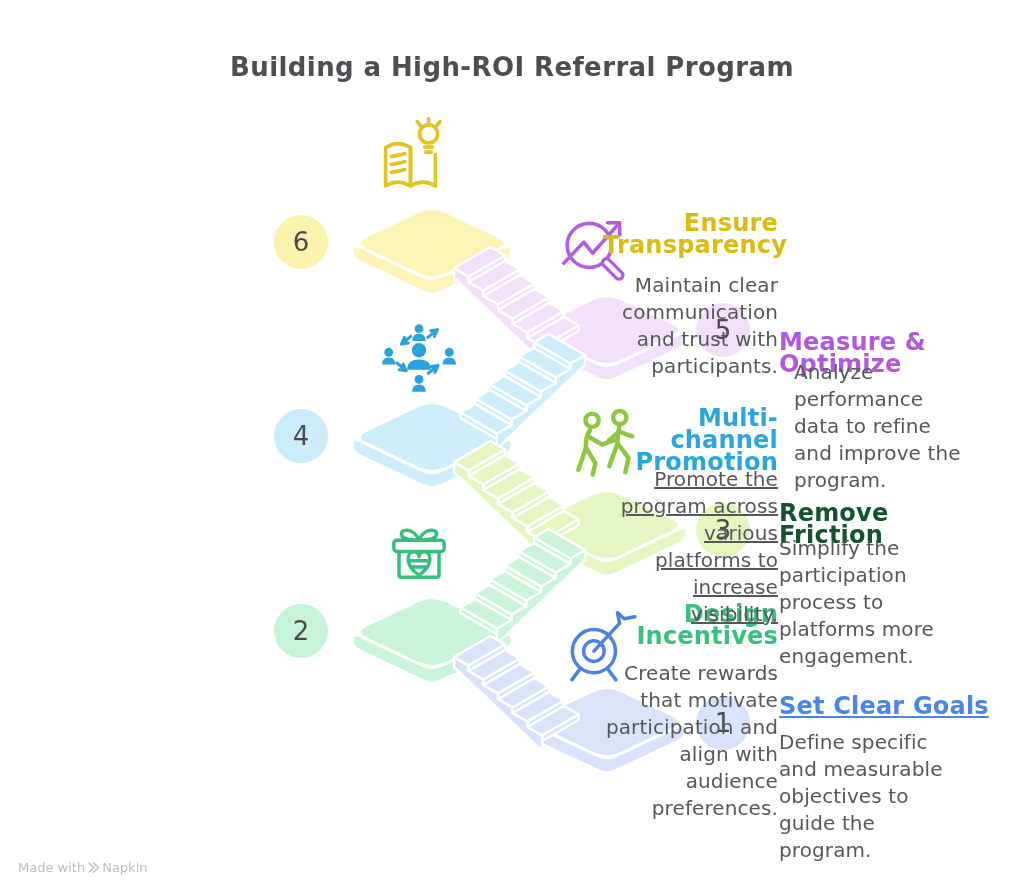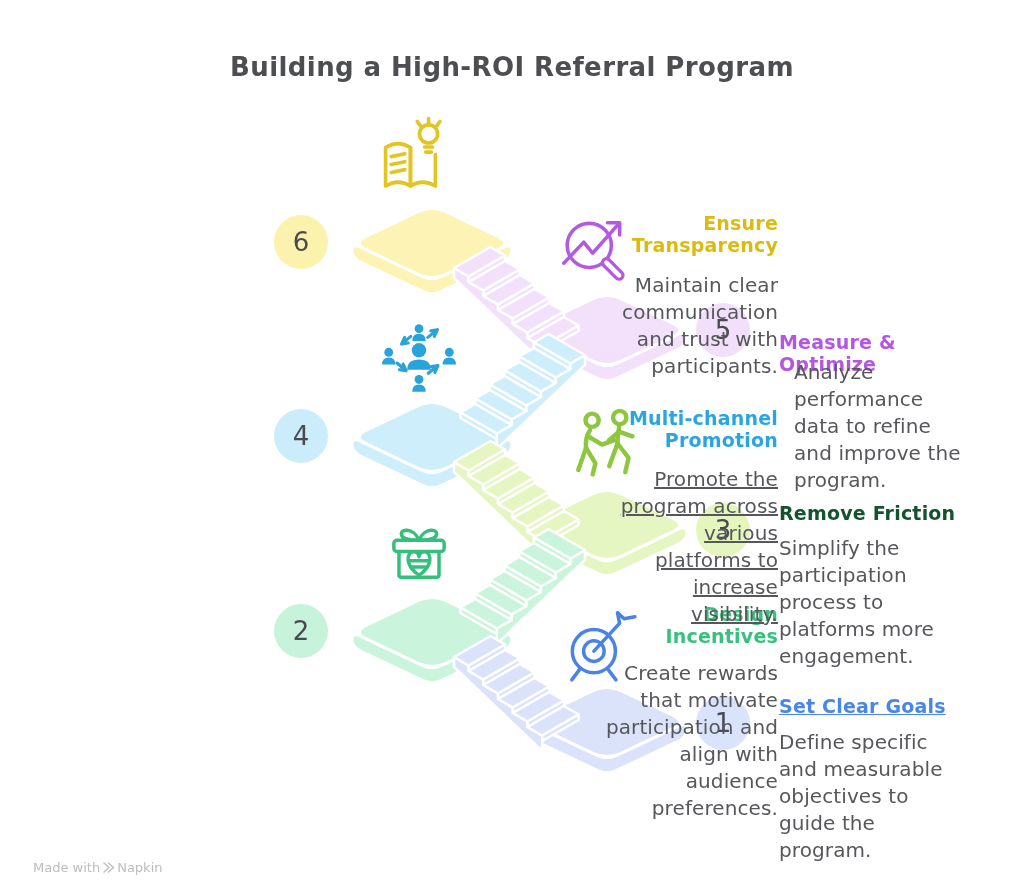--- a/index.html
+++ b/index.html
@@ -4,25 +4,25 @@
 <style>
   html,body{margin:0;padding:0;background:#fff;}
   .canvas{position:relative;width:1024px;height:895px;background:#ffffff;overflow:hidden;
           font-family:"DejaVu Sans","Liberation Sans",sans-serif;}
   #scene{position:absolute;left:0;top:0;}
   .page-title{position:absolute;left:0;top:52px;width:1024px;text-align:center;
               font-size:26px;font-weight:700;letter-spacing:.4px;color:#4d4e52;}
   .num-circle{position:absolute;width:54px;height:54px;border-radius:50%;
               display:flex;align-items:center;justify-content:center;
               font-size:26px;color:#4a4b50;}
-  .step-title{position:absolute;font-size:19px;font-weight:700;line-height:22px;letter-spacing:.2px;}
+  .step-title{position:absolute;font-size:24px;font-weight:700;line-height:22px;letter-spacing:.2px;}
   .step-desc{position:absolute;font-size:20px;line-height:27px;color:#56575b;letter-spacing:.1px;}
   .t-right{text-align:right;}
   .t-left{text-align:left;}
-  .footer{position:absolute;left:33px;top:860px;display:flex;align-items:center;gap:1px;
+  .footer{position:absolute;left:18px;top:860px;display:flex;align-items:center;gap:1px;
           font-size:13px;color:#bdbdc1;}
 </style>
 </head>
 <body>
 
 <div class="canvas">
   <svg id="scene" width="1024" height="895" viewBox="0 0 1024 895">
       <path d="M352.0 250.5 Q352 243 361.0 247.3 L423.0 276.7 Q432 281 441.0 276.7 L503.0 247.3 Q512 243 512.0 250.5 L512.0 250.5 Q512 258 503.0 262.3 L441.0 291.7 Q432 296 423.0 291.7 L361.0 262.3 Q352 258 352.0 250.5 Z" fill="#fcf3b5" stroke="#fff" stroke-width="3" stroke-linejoin="round"></path>
       <path d="M366.5 249.9 Q352 243 366.5 236.1 L417.5 211.9 Q432 205 446.5 211.9 L497.5 236.1 Q512 243 497.5 249.9 L446.5 274.1 Q432 281 417.5 274.1 Z" fill="#fcf3b5" stroke="#fff" stroke-width="3" stroke-linejoin="round"></path>
       <path d="M527.0 337.5 Q527 330 536.0 334.3 L598.0 363.7 Q607 368 616.0 363.7 L678.0 334.3 Q687 330 687.0 337.5 L687.0 337.5 Q687 345 678.0 349.3 L616.0 378.7 Q607 383 598.0 378.7 L536.0 349.3 Q527 345 527.0 337.5 Z" fill="#f3e1fb" stroke="#fff" stroke-width="3" stroke-linejoin="round"></path>

